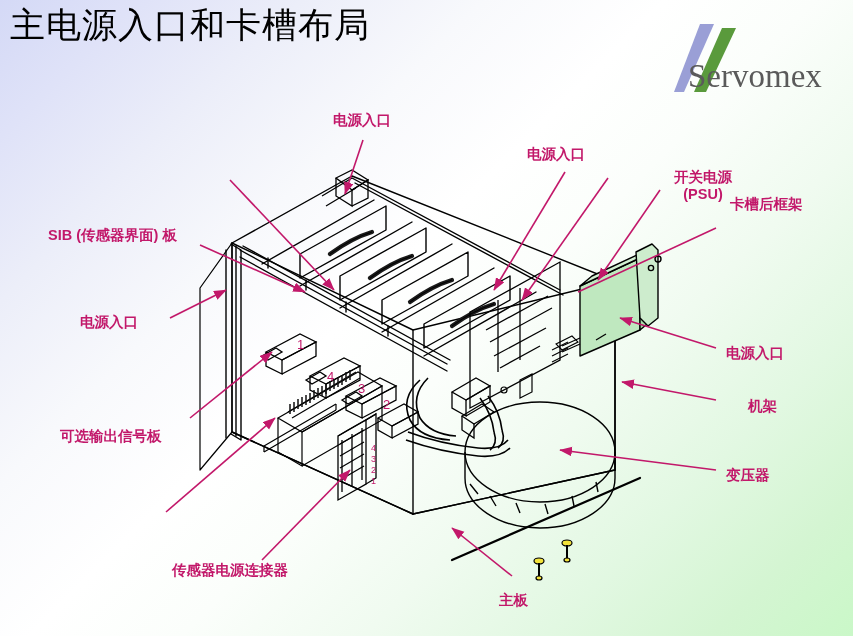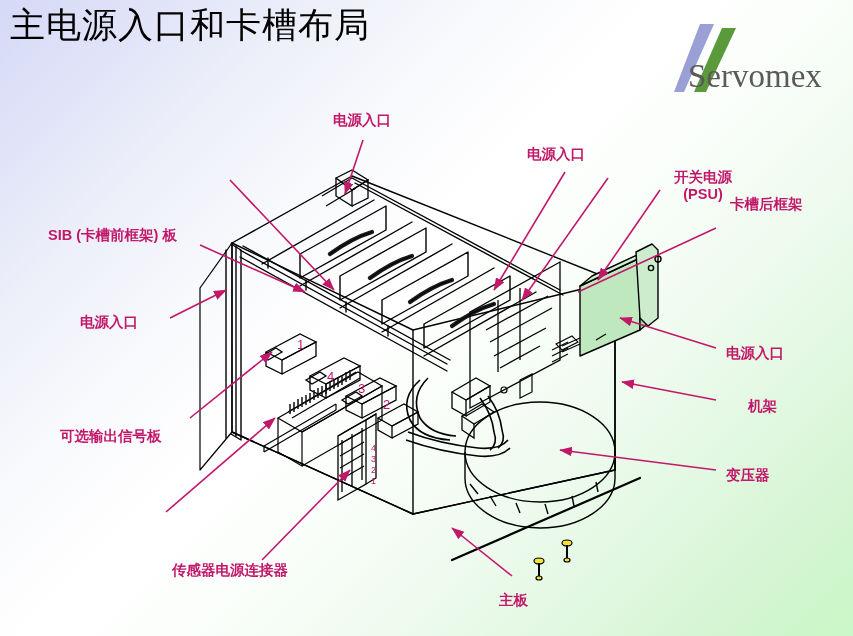--- a/index.html
+++ b/index.html
@@ -281,21 +281,21 @@
 
   <div class="lbl" style="left:527px;top:146px;">电源入口</div>
 
   <div class="lbl c" style="left:658px;top:169px;width:90px;">
     <div>开关电源</div>
     <div>(PSU)</div>
   </div>
 
   <div class="lbl" style="left:730px;top:196px;">卡槽后框架</div>
 
-  <div class="lbl" style="left:48px;top:227px;">SIB (卡槽前框架) 板</div>
+  <div class="lbl" style="left:48px;top:227px;">SIB (传感器界面) 板</div>
 
   <div class="lbl" style="left:80px;top:314px;">电源入口</div>
 
   <div class="lbl" style="left:726px;top:345px;">电源入口</div>
 
   <div class="lbl" style="left:748px;top:398px;">机架</div>
 
   <div class="lbl" style="left:726px;top:467px;">变压器</div>
 
   <div class="lbl" style="left:60px;top:428px;">可选输出信号板</div>

